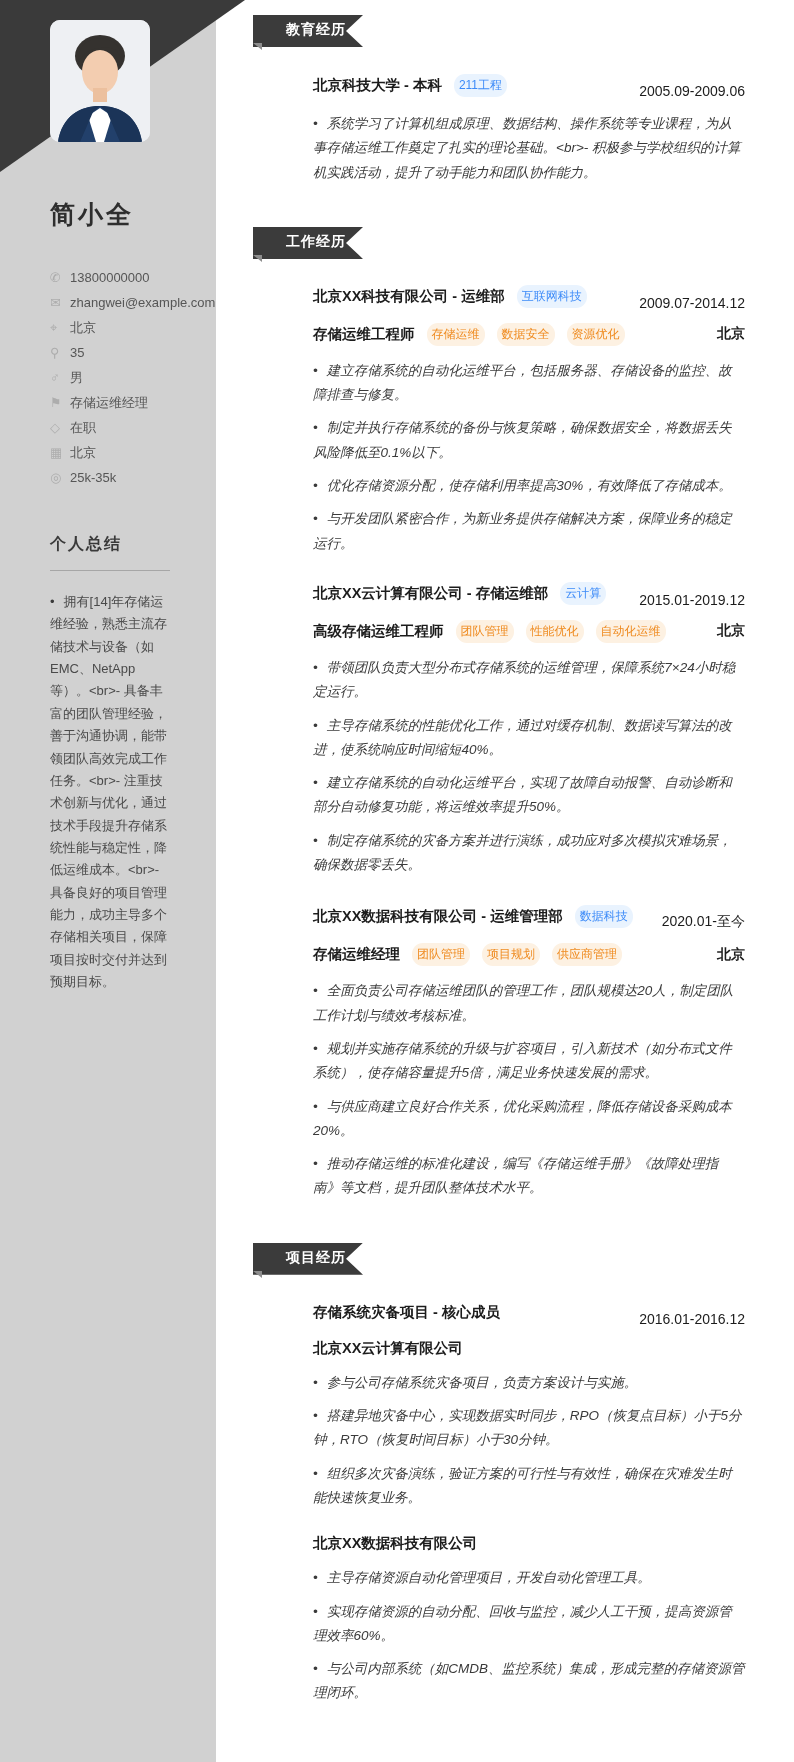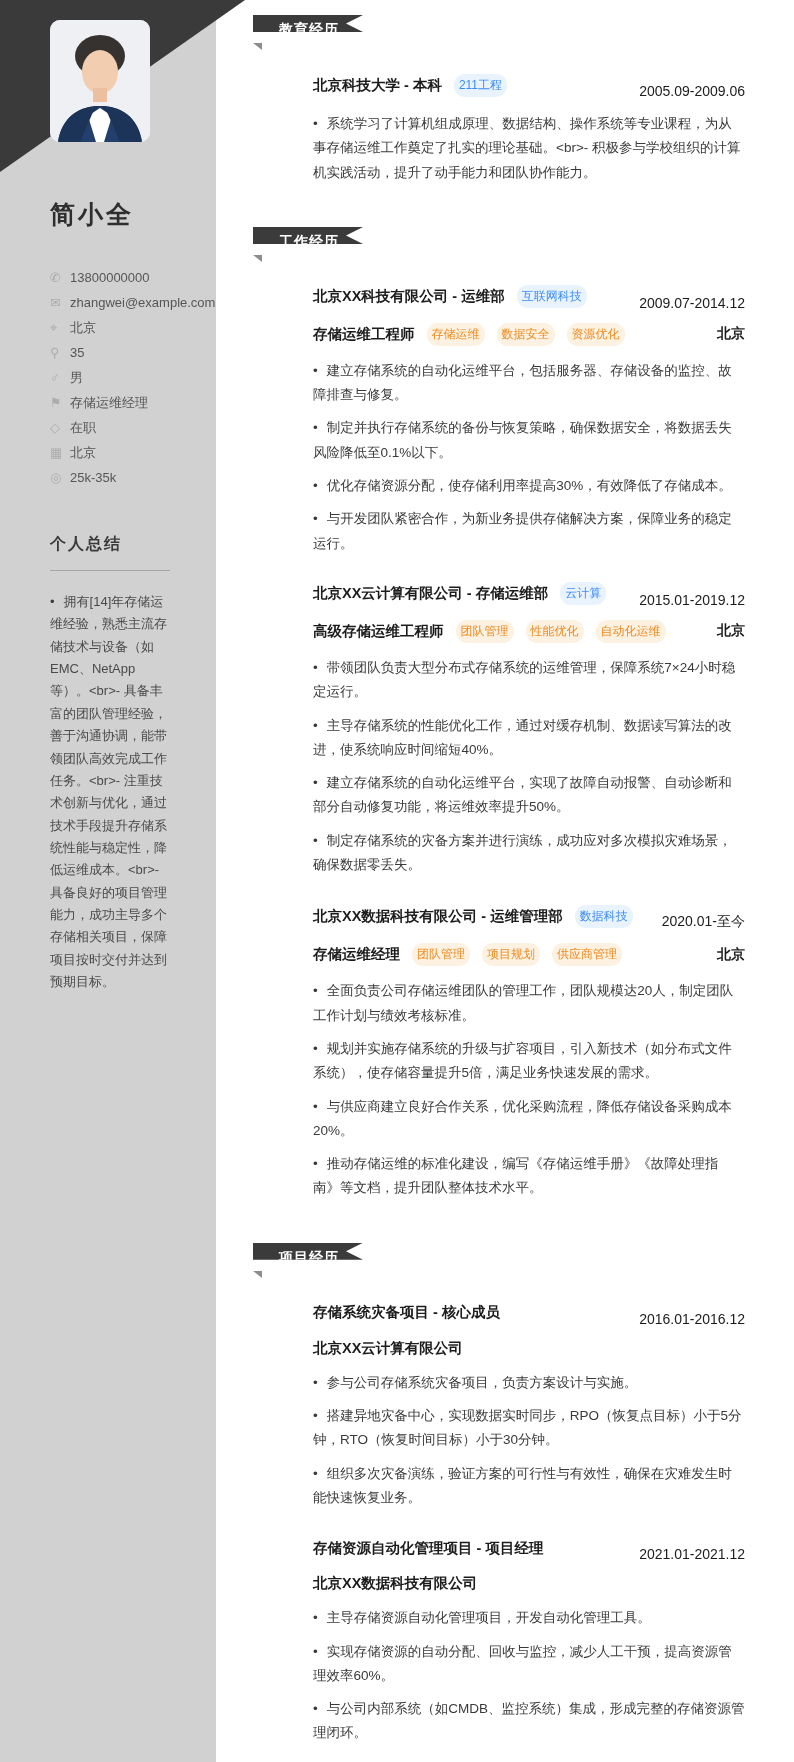--- a/index.html
+++ b/index.html
@@ -23,37 +23,37 @@
   .summary h2 { font-size:16px; font-weight:bold; color:#3a3a3a; letter-spacing:2px; }
   .summary .divider { border-top:1px solid #a6a6a6; margin:15px 0 20px; }
   .summary p { font-size:13px; color:#4a4a4a; line-height:1.72; }
   .dot { display:inline-block; margin-right:9px; color:#3a3a3a; }
 
   
   .main { position:absolute; left:262px; top:0; width:532px; min-height:1762px; background:#ffffff;
           padding:15px 49px 40px 51px; }
   .ribbon-wrap { position:relative; margin-left:-60px; width:110px; height:28px; margin-top:42px; }
   .ribbon-wrap:first-child { margin-top:0; }
-  .ribbon { width:110px; height:17px; background:#3b3b3b; color:#ffffff; font-size:14px; font-weight:bold;
-            letter-spacing:1px; line-height:28px; padding-left:26px;
+  .ribbon { width:110px; height:32px; background:#3b3b3b; color:#ffffff; font-size:14px; font-weight:bold;
+            letter-spacing:1px; line-height:28px; padding-left:33px;
             clip-path:polygon(0 0, 100% 0, calc(100% - 17px) 50%, 100% 100%, 0 100%); }
   .ribbon-wrap::after { content:""; position:absolute; left:0; top:100%; width:0; height:0;
             border-right:9px solid #8d8d8d; border-bottom:7px solid transparent; }
   .section-body { margin-top:28px; }
 
   .entry + .entry { margin-top:24px; }
   .row { display:flex; align-items:center;text-align:right; }
   .etitle { font-size:14.5px; font-weight:bold; color:#1c1c1c; }
   .edate { margin-left:auto; font-size:14px; font-weight:normal; color:#1c1c1c; white-space:nowrap;margin-top:12px; }
   .eloc { margin-left:auto; font-size:14px; font-weight:bold; color:#1c1c1c; }
   .sub { margin-top:12px; }
   .tag { font-size:12px; padding:3px 5px; border-radius:11px; margin-left:12px; white-space:nowrap; }
   .tag.blue { color:#3d8bf8; background:#e9f3fe; }
   .tag.orange { color:#ef8b20; background:#fdf1e2; }
-  .bullets p { margin-top:9px; font-size:13.5px; color:#3a3a3a; line-height:1.8; }
+  .bullets p { margin-top:9px; font-size:13.5px; color:#3a3a3a; line-height:1.8;font-style:italic; }
   .bullets p:first-child { margin-top:13px; }
 </style>
 </head>
 <body>
 
 <div class="page">
 
   <aside class="sidebar">
     <div class="wedge"></div>
     <div class="photo">
@@ -208,24 +208,20 @@
           <div class="row sub">
             <span class="etitle">北京XX云计算有限公司</span>
           </div>
           <div class="bullets">
             <p><span class="dot">•</span><span>参与公司存储系统灾备项目，负责方案设计与实施。</span></p>
             <p><span class="dot">•</span><span>搭建异地灾备中心，实现数据实时同步，RPO（恢复点目标）小于5分钟，RTO（恢复时间目标）小于30分钟。</span></p>
             <p><span class="dot">•</span><span>组织多次灾备演练，验证方案的可行性与有效性，确保在灾难发生时能快速恢复业务。</span></p>
           </div>
         </div>
         <div class="entry">
-          <div class="row">
-            <span class="etitle">存储资源自动化管理项目 - 项目经理</span>
-            <span class="edate">2021.01-2021.12</span>
-          </div>
           <div class="row sub">
             <span class="etitle">北京XX数据科技有限公司</span>
           </div>
           <div class="bullets">
             <p><span class="dot">•</span><span>主导存储资源自动化管理项目，开发自动化管理工具。</span></p>
             <p><span class="dot">•</span><span>实现存储资源的自动分配、回收与监控，减少人工干预，提高资源管理效率60%。</span></p>
             <p><span class="dot">•</span><span>与公司内部系统（如CMDB、监控系统）集成，形成完整的存储资源管理闭环。</span></p>
           </div>
         </div>
       </div>

